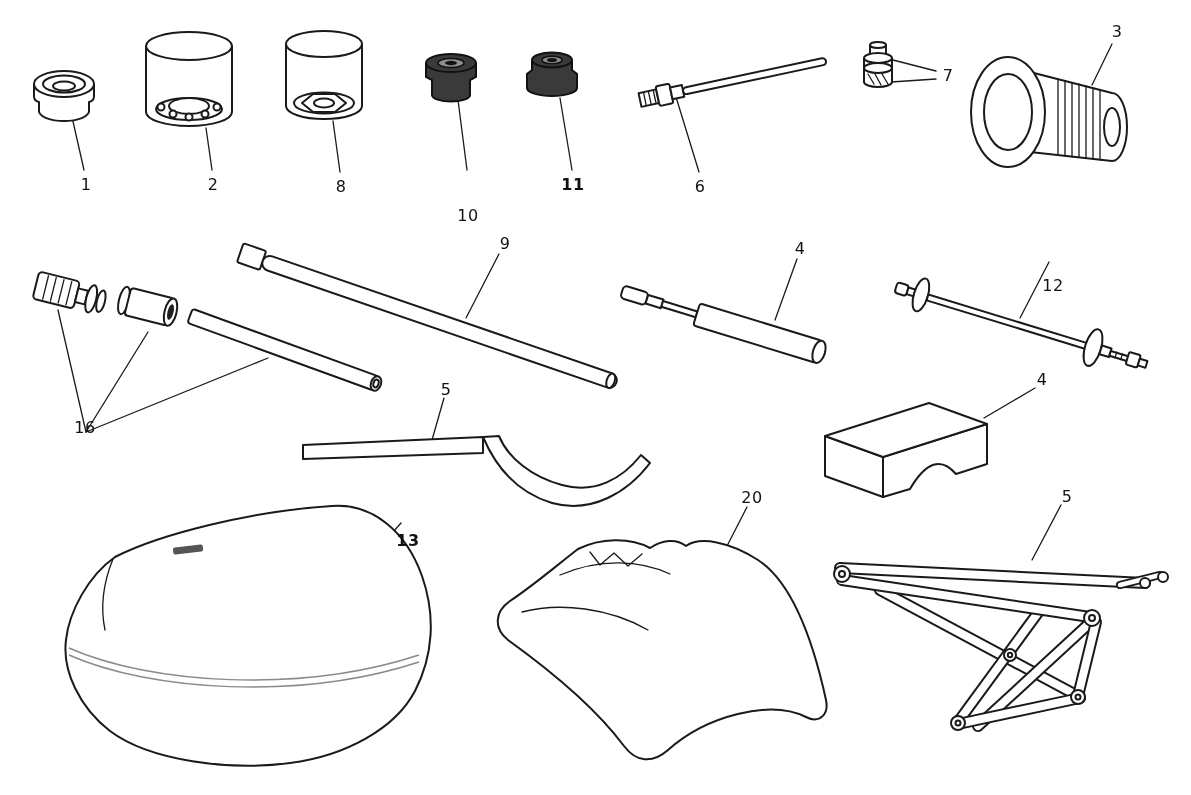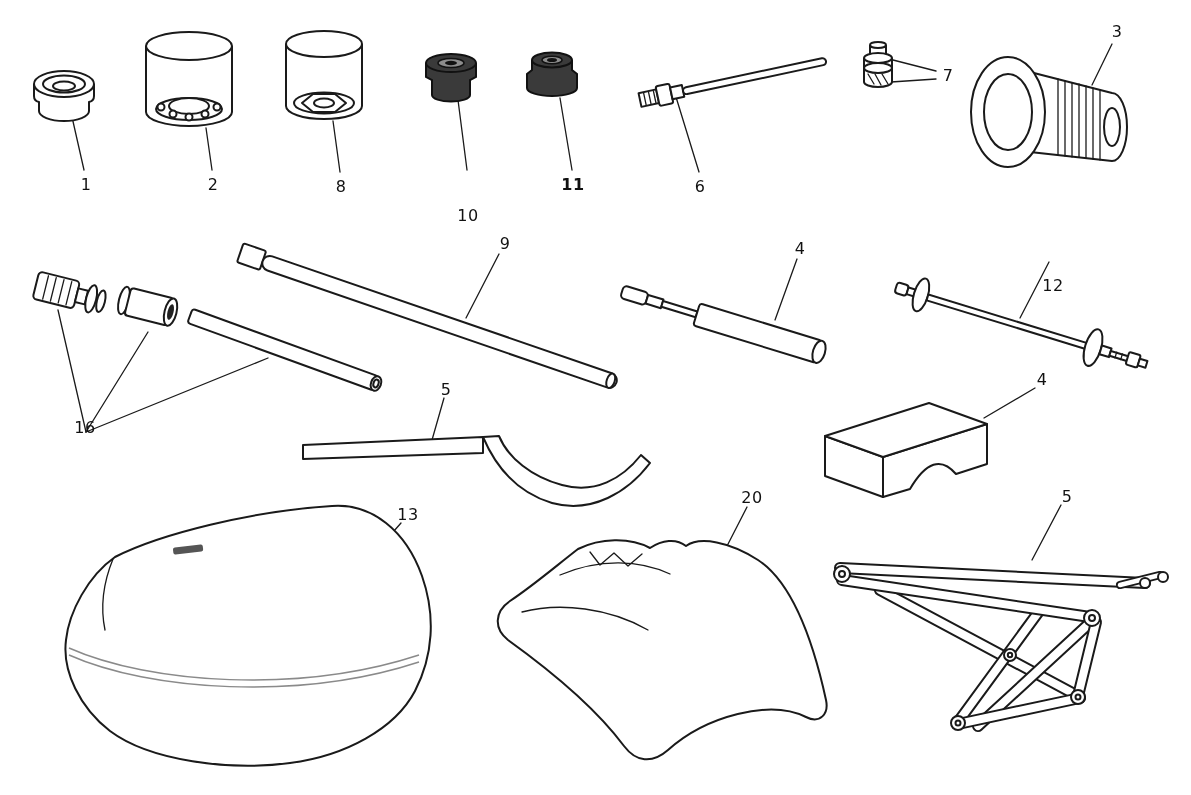--- a/index.html
+++ b/index.html
@@ -248,17 +248,17 @@
   <div class="part-label" style="left:573px; top:184px;font-weight:bold;">11</div>
   <div class="part-label" style="left:700px; top:186px;">6</div>
   <div class="part-label" style="left:948px; top:75px;">7</div>
   <div class="part-label" style="left:1117px;top:31px;">3</div>
   <div class="part-label" style="left:505px; top:243px;">9</div>
   <div class="part-label" style="left:800px; top:248px;">4</div>
   <div class="part-label" style="left:1053px;top:252px;margin-top:33px;">12</div>
   <div class="part-label" style="left:85px;  top:427px;">16</div>
   <div class="part-label" style="left:446px; top:389px;">5</div>
   <div class="part-label" style="left:1042px;top:379px;">4</div>
-  <div class="part-label" style="left:408px; top:514px;">13</div>
+  <div class="part-label" style="left:408px; top:540px;font-weight:bold;">13</div>
   <div class="part-label" style="left:752px; top:497px;">20</div>
   <div class="part-label" style="left:1067px;top:496px;">5</div>
 
 </div>
 
 </body></html>

